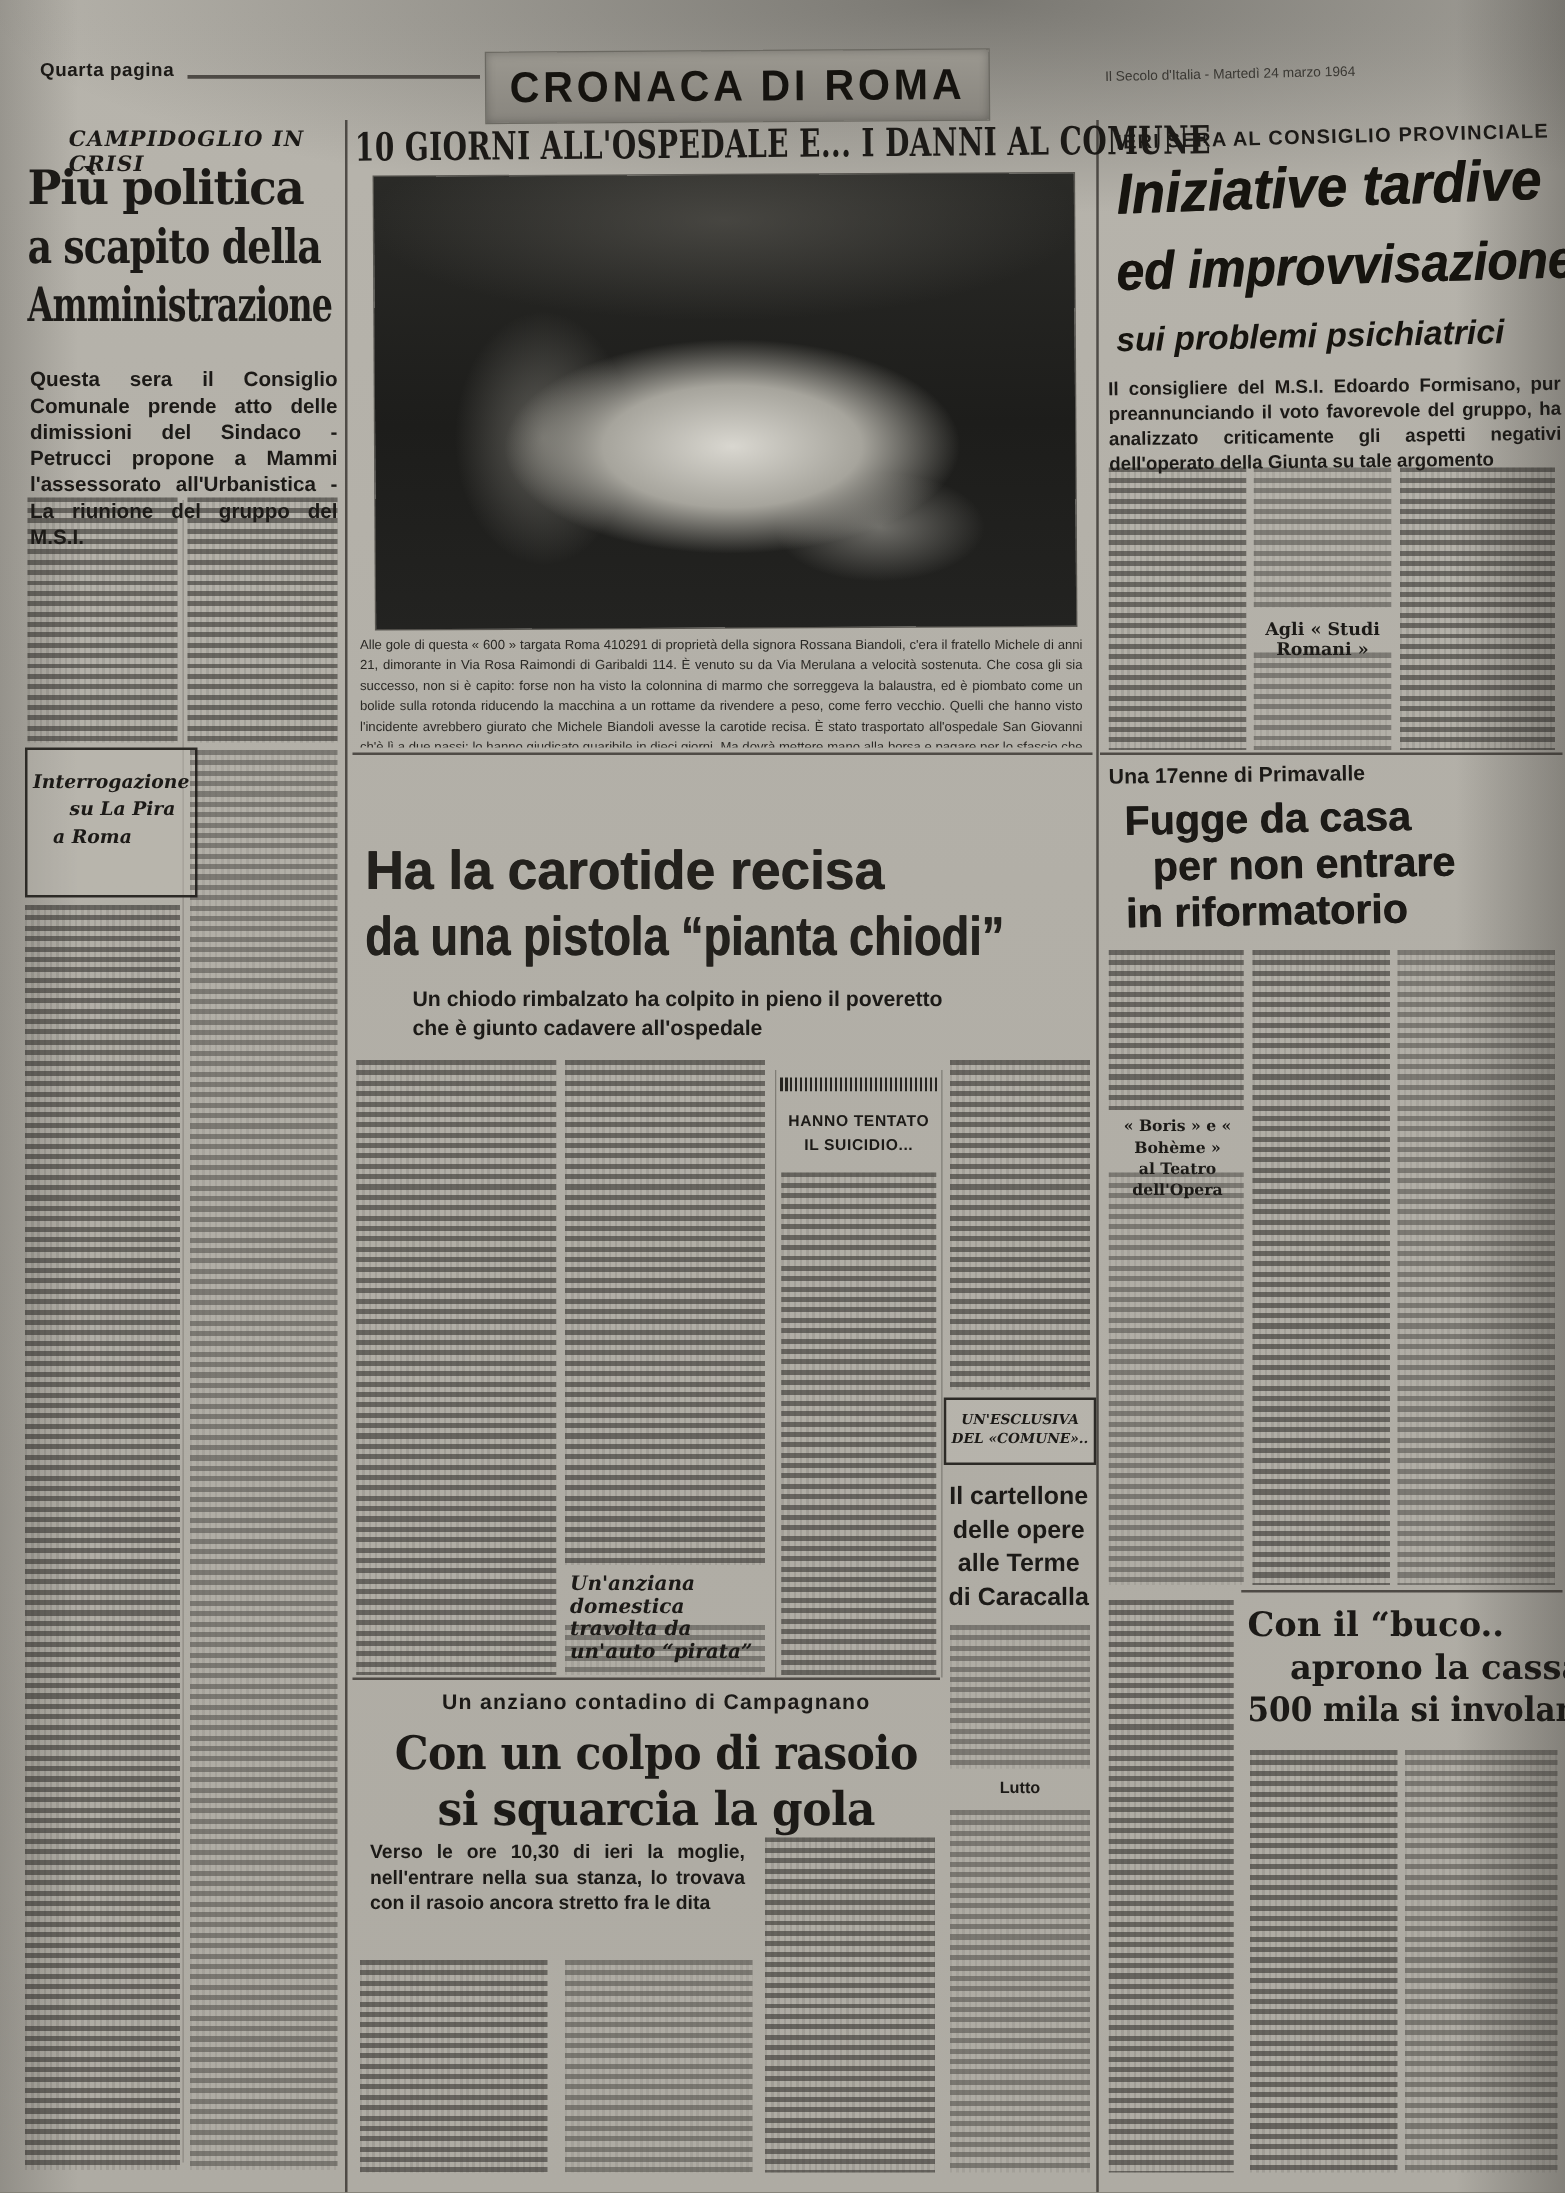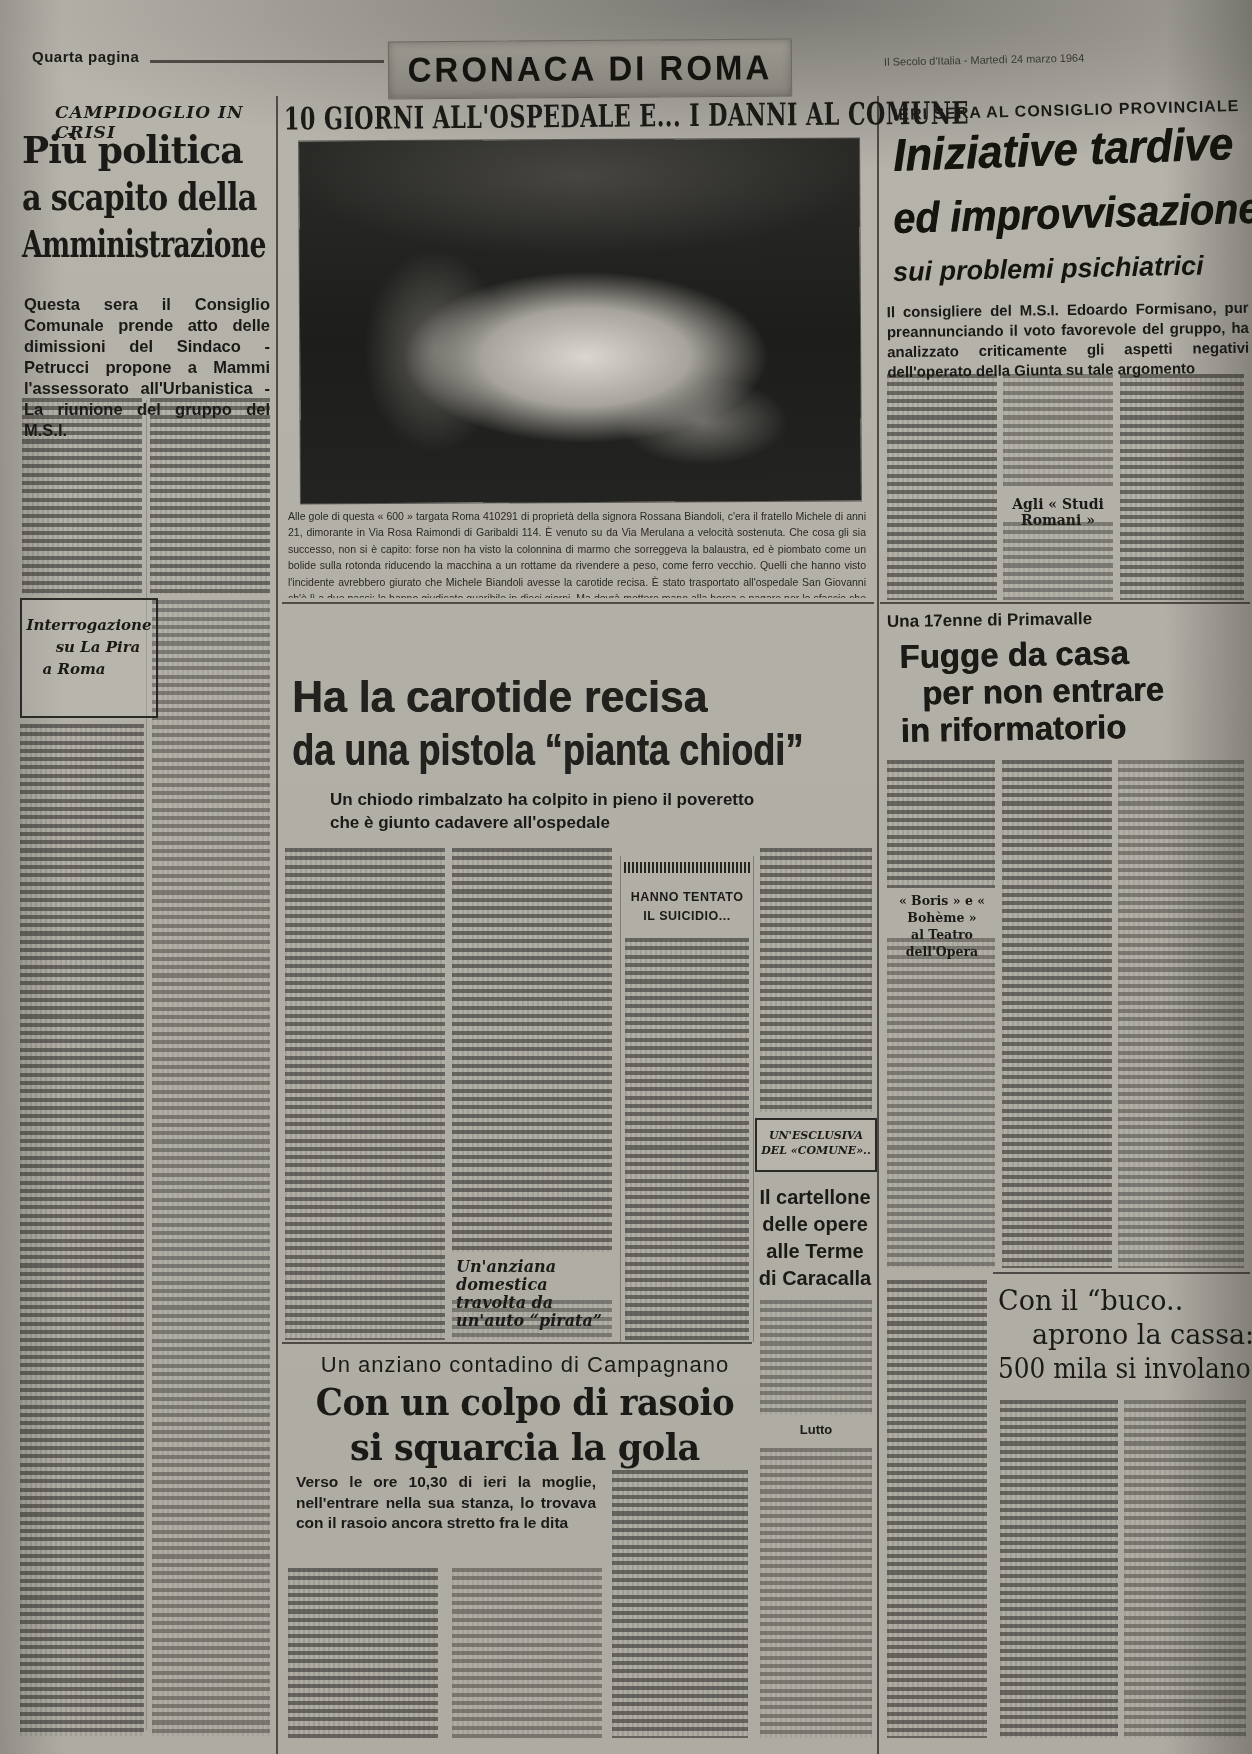--- a/index.html
+++ b/index.html
@@ -121,21 +121,21 @@
     <span class="hline">Il cartellone</span>
     <span class="hline">delle opere</span>
     <span class="hline">alle Terme</span>
     <span class="hline">di Caracalla</span>
   </div>
   <div class="nt light" style="left:760px;top:1300px;width:112px;height:115px;"></div>
   <div class="abs" style="left:760px;top:1422px;width:112px;text-align:center;font-weight:bold;font-size:13px;">Lutto</div>
   <div class="nt light" style="left:760px;top:1448px;width:112px;height:290px;"></div>
 
   <div class="rule" style="left:282px;top:1342px;width:470px;height:2px;"></div>
-  <div class="abs" style="left:290px;top:1352px;width:470px;text-align:center;font-weight:normal;font-size:22px;letter-spacing:1px;">Un anziano contadino di Campagnano</div>
+  <div class="abs" style="left:290px;top:1352px;width:470px;text-align:center;font-weight:bold;font-size:17px;letter-spacing:1px;">Un anziano contadino di Campagnano</div>
   <div class="abs serif" style="left:290px;top:1380px;width:470px;text-align:center;font-weight:900;font-size:37px;line-height:45px;letter-spacing:-.5px;">
     <span class="cwrap" style="transform:scaleX(.92);">Con un colpo di rasoio</span>
     <span class="cwrap" style="transform:scaleX(.95);">si squarcia la gola</span>
   </div>
   <div class="abs jtext" style="left:296px;top:1472px;width:300px;font-weight:bold;font-size:15.5px;line-height:20.5px;">Verso le ore 10,30 di ieri la moglie, nell'entrare nella sua stanza, lo trovava con il rasoio ancora stretto fra le dita</div>
   <div class="nt" style="left:288px;top:1568px;width:150px;height:170px;"></div>
   <div class="nt" style="left:612px;top:1470px;width:136px;height:268px;"></div>
   <div class="nt light" style="left:452px;top:1568px;width:150px;height:170px;"></div>
 
   <div class="abs" style="left:893px;top:106px;width:360px;font-weight:bold;font-size:16px;letter-spacing:1px;transform:rotate(-1.5deg);transform-origin:left;">IERI SERA AL CONSIGLIO PROVINCIALE</div>
@@ -162,21 +162,21 @@
   <div class="nt" style="left:887px;top:760px;width:108px;height:128px;"></div>
   <div class="abs serif" style="left:884px;top:892px;width:116px;text-align:center;font-weight:bold;font-size:12.5px;line-height:17px;">
     <span class="hline">« Boris » e « Bohème »</span>
     <span class="hline">al Teatro dell'Opera</span>
   </div>
   <div class="nt light" style="left:887px;top:938px;width:108px;height:330px;"></div>
   <div class="nt" style="left:1002px;top:760px;width:110px;height:508px;"></div>
   <div class="nt light" style="left:1118px;top:760px;width:126px;height:508px;"></div>
 
   <div class="rule" style="left:993px;top:1272px;width:257px;height:2px;"></div>
-  <div class="abs serif" style="left:998px;top:1284px;width:254px;font-weight:400;font-size:27px;line-height:34px;">
+  <div class="abs serif" style="left:998px;top:1284px;width:254px;font-weight:700;font-size:27px;line-height:34px;">
     <span class="nowrap">Con il “buco..</span>
     <span class="nowrap" style="padding-left:34px;">aprono la cassa:</span>
     <span class="nowrap" style="transform:scaleX(.92);">500 mila si involano</span>
   </div>
   <div class="nt" style="left:887px;top:1280px;width:100px;height:458px;"></div>
   <div class="nt" style="left:1000px;top:1400px;width:118px;height:338px;"></div>
   <div class="nt light" style="left:1124px;top:1400px;width:122px;height:338px;"></div>
 
 </div>
 

